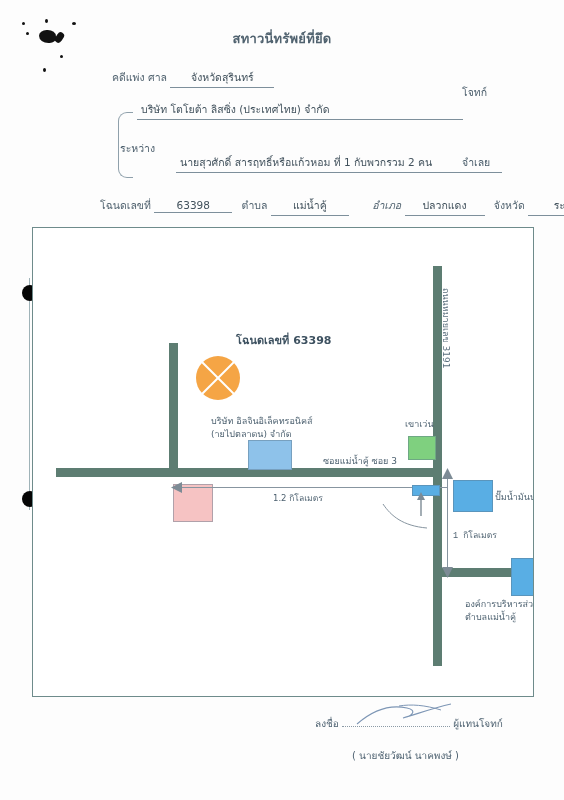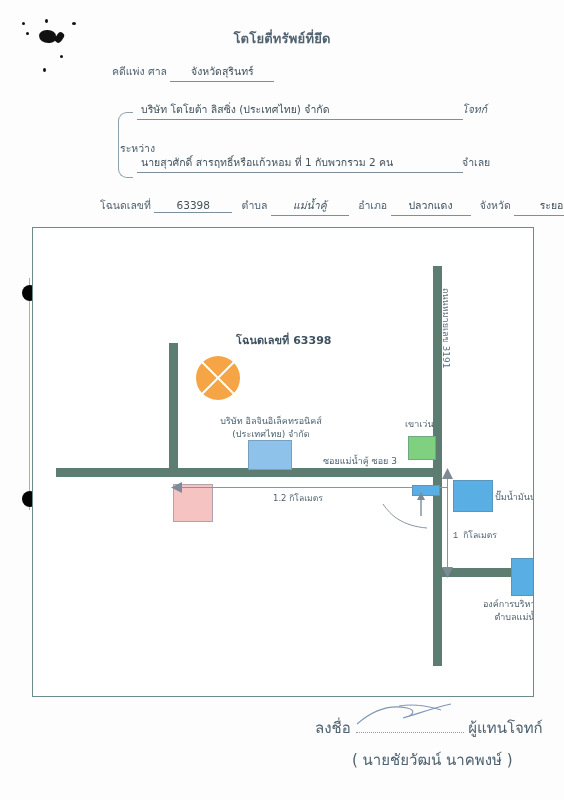--- a/index.html
+++ b/index.html
@@ -92,21 +92,21 @@
     border: 1px solid rgba(90,120,140,.45);
   }
 
   .maplabel {
     position: absolute;
     font-size: 9px;
     line-height: 13px;
     color: #4d6170;
     white-space: nowrap;
   }
-  .maplabel.c { text-align: center; }
+  .maplabel.c { text-align: left; }
   .maplabel.big { font-size: 11px; font-weight: bold; color: #3d5160; }
 
   .rot-label {
     position: absolute;
     font-size: 9px;
     color: #5a6f7d;
     transform: rotate(90deg);
     transform-origin: 0 0;
     white-space: nowrap;
   }
@@ -134,21 +134,21 @@
     position: absolute;
     font-size: 8.5px;
     color: #4d6170;
     white-space: nowrap;
   }
   .leader { position: absolute; overflow: visible; }
 
   
   .sig-row {
     position: absolute;
-    font-size: 15px;
+    font-size: 10px;
     white-space: nowrap;
     color: #4d6170;
   }
   .dots {
     display: inline-block;
     border-bottom: 1px dotted #8b9aa5;
     height: 10px;
   }
   .sig-scribble {
     position: absolute;
@@ -167,46 +167,46 @@
   <div class="smudge" style="left:45px;top:19px;width:3px;height:4px;"></div>
   <div class="smudge" style="left:72px;top:22px;width:4px;height:3px;"></div>
   <div class="smudge" style="left:26px;top:32px;width:3px;height:3px;"></div>
   <div class="smudge" style="left:60px;top:55px;width:3px;height:3px;"></div>
   <div class="smudge" style="left:43px;top:68px;width:3px;height:4px;"></div>
 
   <div class="binder-line"></div>
   <div class="punch-hole" style="left:22px;top:285px;"></div>
   <div class="punch-hole" style="left:22px;top:491px;"></div>
 
-  <div class="doc-title">โตโยตี่ทรัพย์ที่ยึด</div>
-
-  <div class="f-row" style="left:112px;top:63px;">
+  <div class="doc-title">สทาวนี่ทรัพย์ที่ยึด</div>
+
+  <div class="f-row" style="left:112px;top:69px;">
     <span class="f-label">คดีแพ่ง ศาล</span>
     <span class="f-val" style="width:96px;">จังหวัดสุรินทร์</span>
   </div>
 
   <div class="brace"></div>
   <div class="f-row" style="left:80px;top:140px;margin-left:40px;">ระหว่าง</div>
 
   <div class="f-row" style="left:137px;top:101px;">
     <span class="f-val" style="width:318px;text-align:left;">บริษัท โตโยต้า ลิสซิ่ง (ประเทศไทย) จำกัด</span>
   </div>
-  <div class="f-row" style="left:462px;top:101px;font-style:italic;">โจทก์</div>
+  <div class="f-row" style="left:462px;top:84px;">โจทก์</div>
 
   <div class="f-row" style="left:137px;top:154px;">
-    <span class="f-val" style="width:318px;text-align:left;">นายสุวศักดิ์ สารฤทธิ์หรือแก้วหอม  ที่ 1 กับพวกรวม 2 คน</span>
+    <span class="f-val" style="width:318px;text-align:left;margin-left:39px;">นายสุวศักดิ์ สารฤทธิ์หรือแก้วหอม  ที่ 1 กับพวกรวม 2 คน</span>
   </div>
   <div class="f-row" style="left:462px;top:154px;">จำเลย</div>
 
   <div class="f-row" style="left:100px;top:197px;">
     <span class="f-label">โฉนดเลขที่</span>
     <span class="f-val" style="width:70px;">63398</span>
     <span class="f-label" style="margin-left:6px;">ตำบล</span>
-    <span class="f-val" style="width:70px;font-style:italic;">แม่น้ำคู้</span>
-    <span class="f-label" style="margin-left:6px;">อำเภอ</span>
+    <span class="f-val" style="width:70px;">แม่น้ำคู้</span>
+    <span class="f-label" style="margin-left:20px;font-style:italic;">อำเภอ</span>
     <span class="f-val" style="width:72px;">ปลวกแดง</span>
     <span class="f-label" style="margin-left:6px;">จังหวัด</span>
     <span class="f-val" style="width:72px;">ระยอง</span>
   </div>
 
   <div id="map-frame">
 
     <div class="road-v" style="left:400px;top:38px;height:400px;"></div>
 
     <div class="road-h" style="left:23px;top:240px;width:386px;"></div>
@@ -214,21 +214,21 @@
     <div class="road-v" style="left:136px;top:115px;height:130px;"></div>
 
     <div class="road-h" style="left:400px;top:340px;width:104px;"></div>
 
     <div class="parcel-symbol" style="left:163px;top:128px;"></div>
     <div class="maplabel big" style="left:155px;top:106px;margin-left:48px;">โฉนดเลขที่ 63398</div>
 
     <div class="bldg" style="left:215px;top:212px;width:42px;height:28px;background:#8ec2ea;"></div>
     <div class="maplabel c" style="left:178px;top:187px;width:120px;">
       <div>บริษัท อิลจินอิเล็คทรอนิคส์</div>
-      <div>(ประเทศไทย) จำกัด</div>
+      <div>(ายไปตลาดน) จำกัด</div>
     </div>
 
     <div class="maplabel" style="left:290px;top:227px;">ซอยแม่น้ำคู้ ซอย 3</div>
 
     <div class="rot-label" style="left:420px;top:60px;">ถนนหมายเลข 3191</div>
 
     <div class="bldg" style="left:375px;top:208px;width:26px;height:22px;background:#7fd07f;"></div>
     <div class="maplabel" style="left:372px;top:190px;">เขาเว่น</div>
 
     <div class="bldg" style="left:140px;top:256px;width:38px;height:36px;background:#f6c3c3;"></div>

